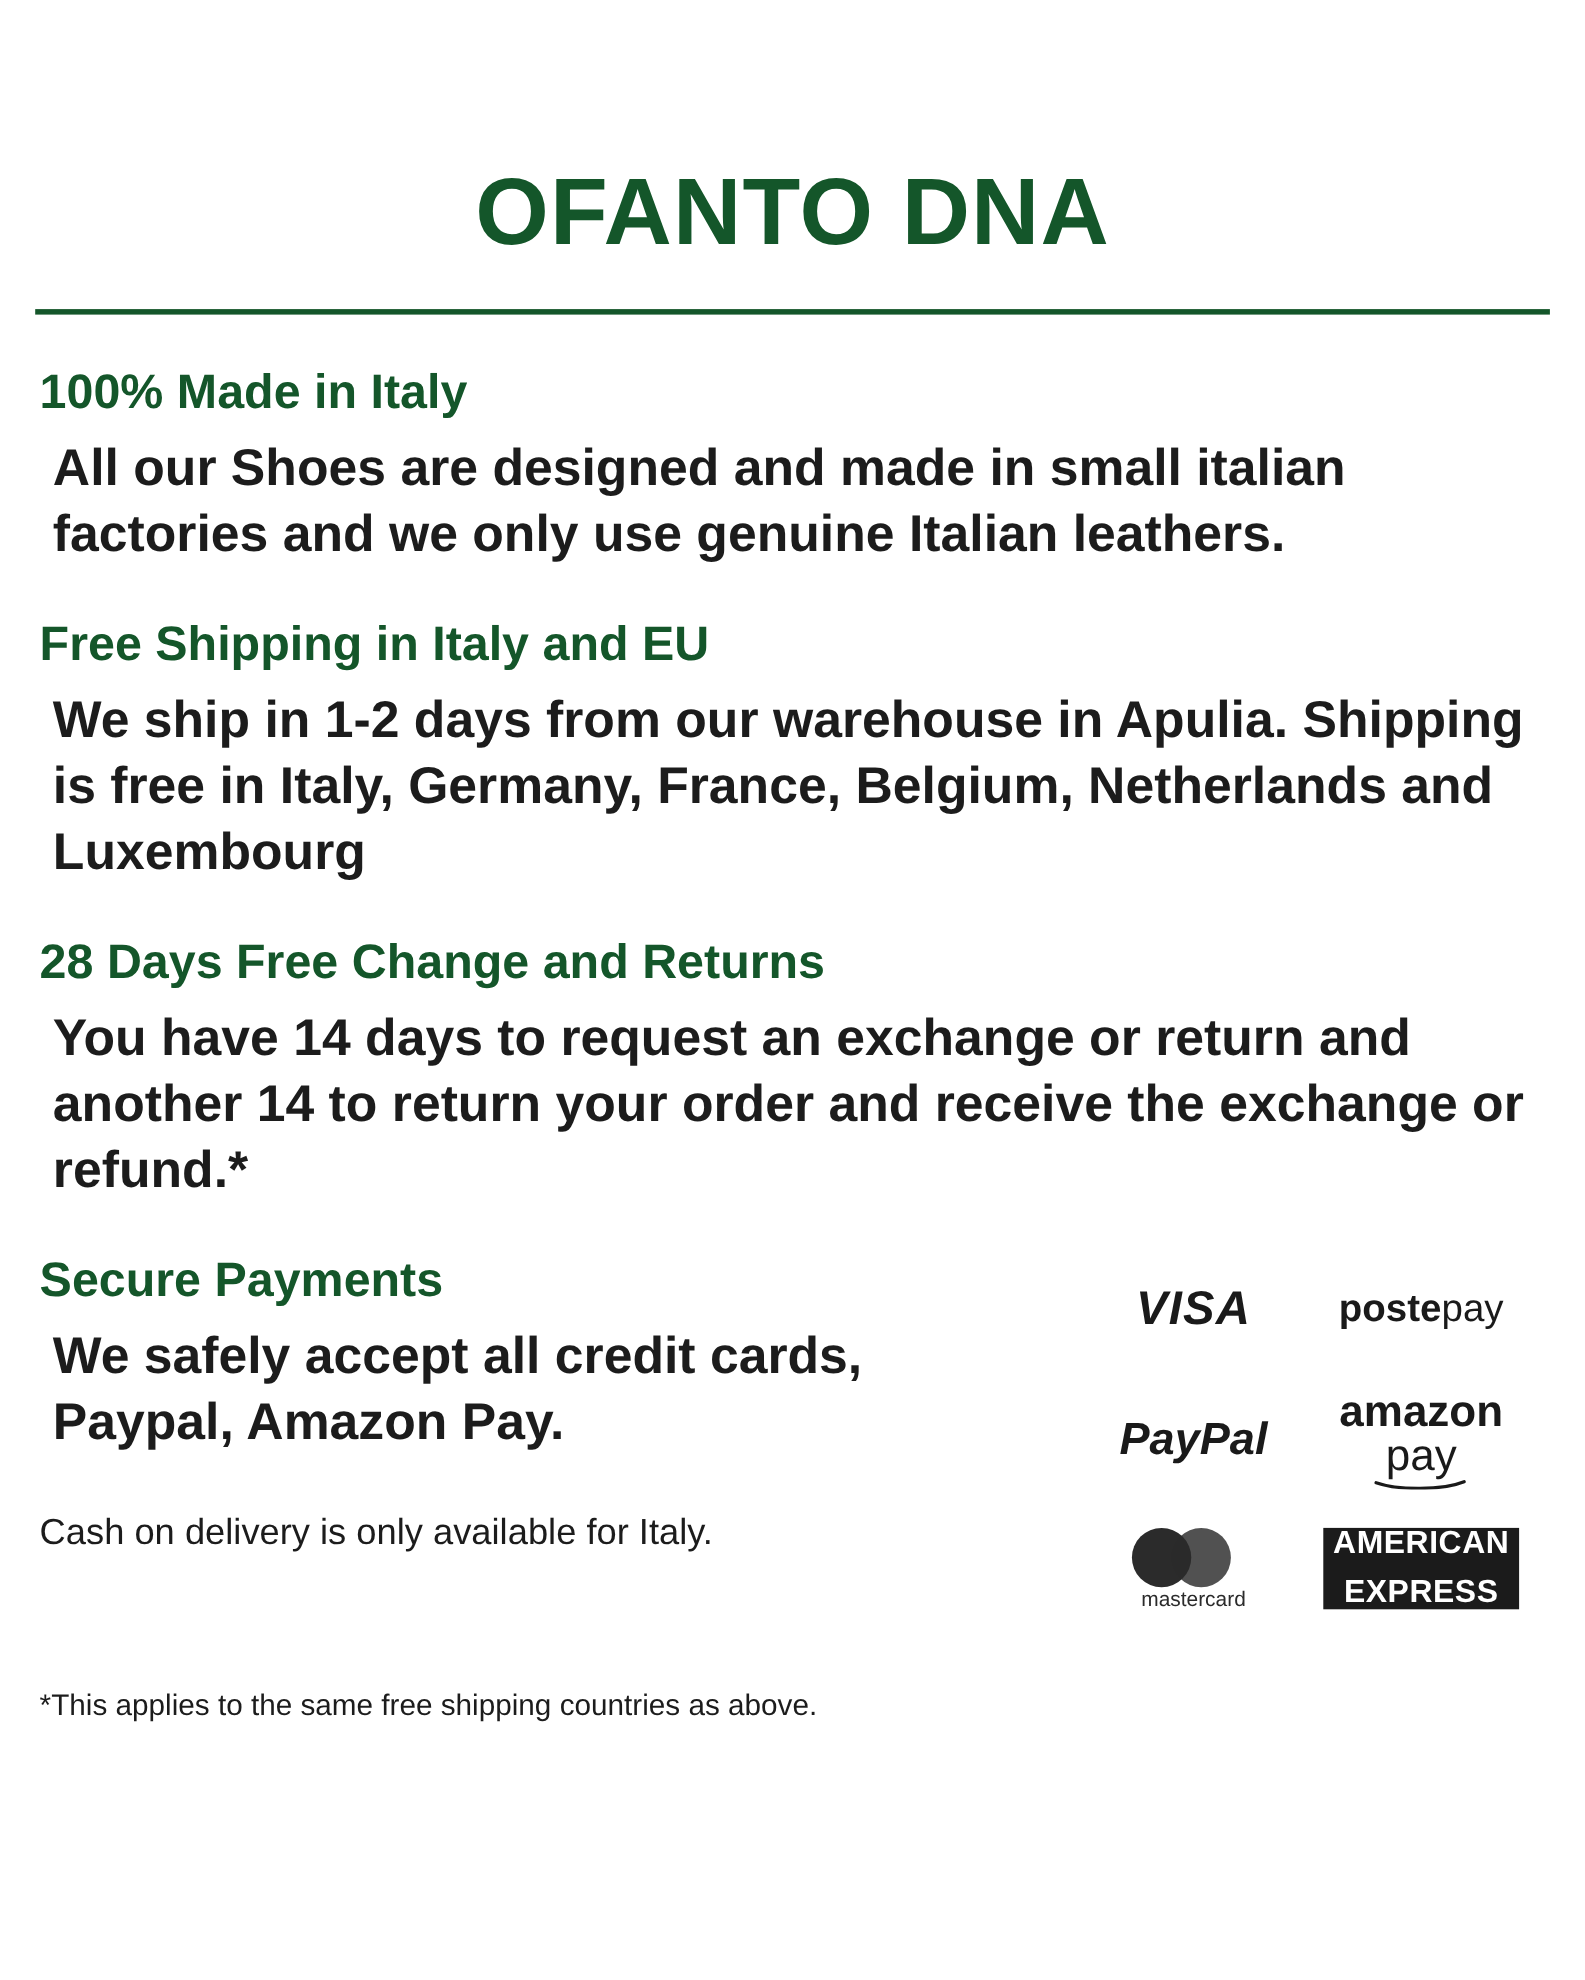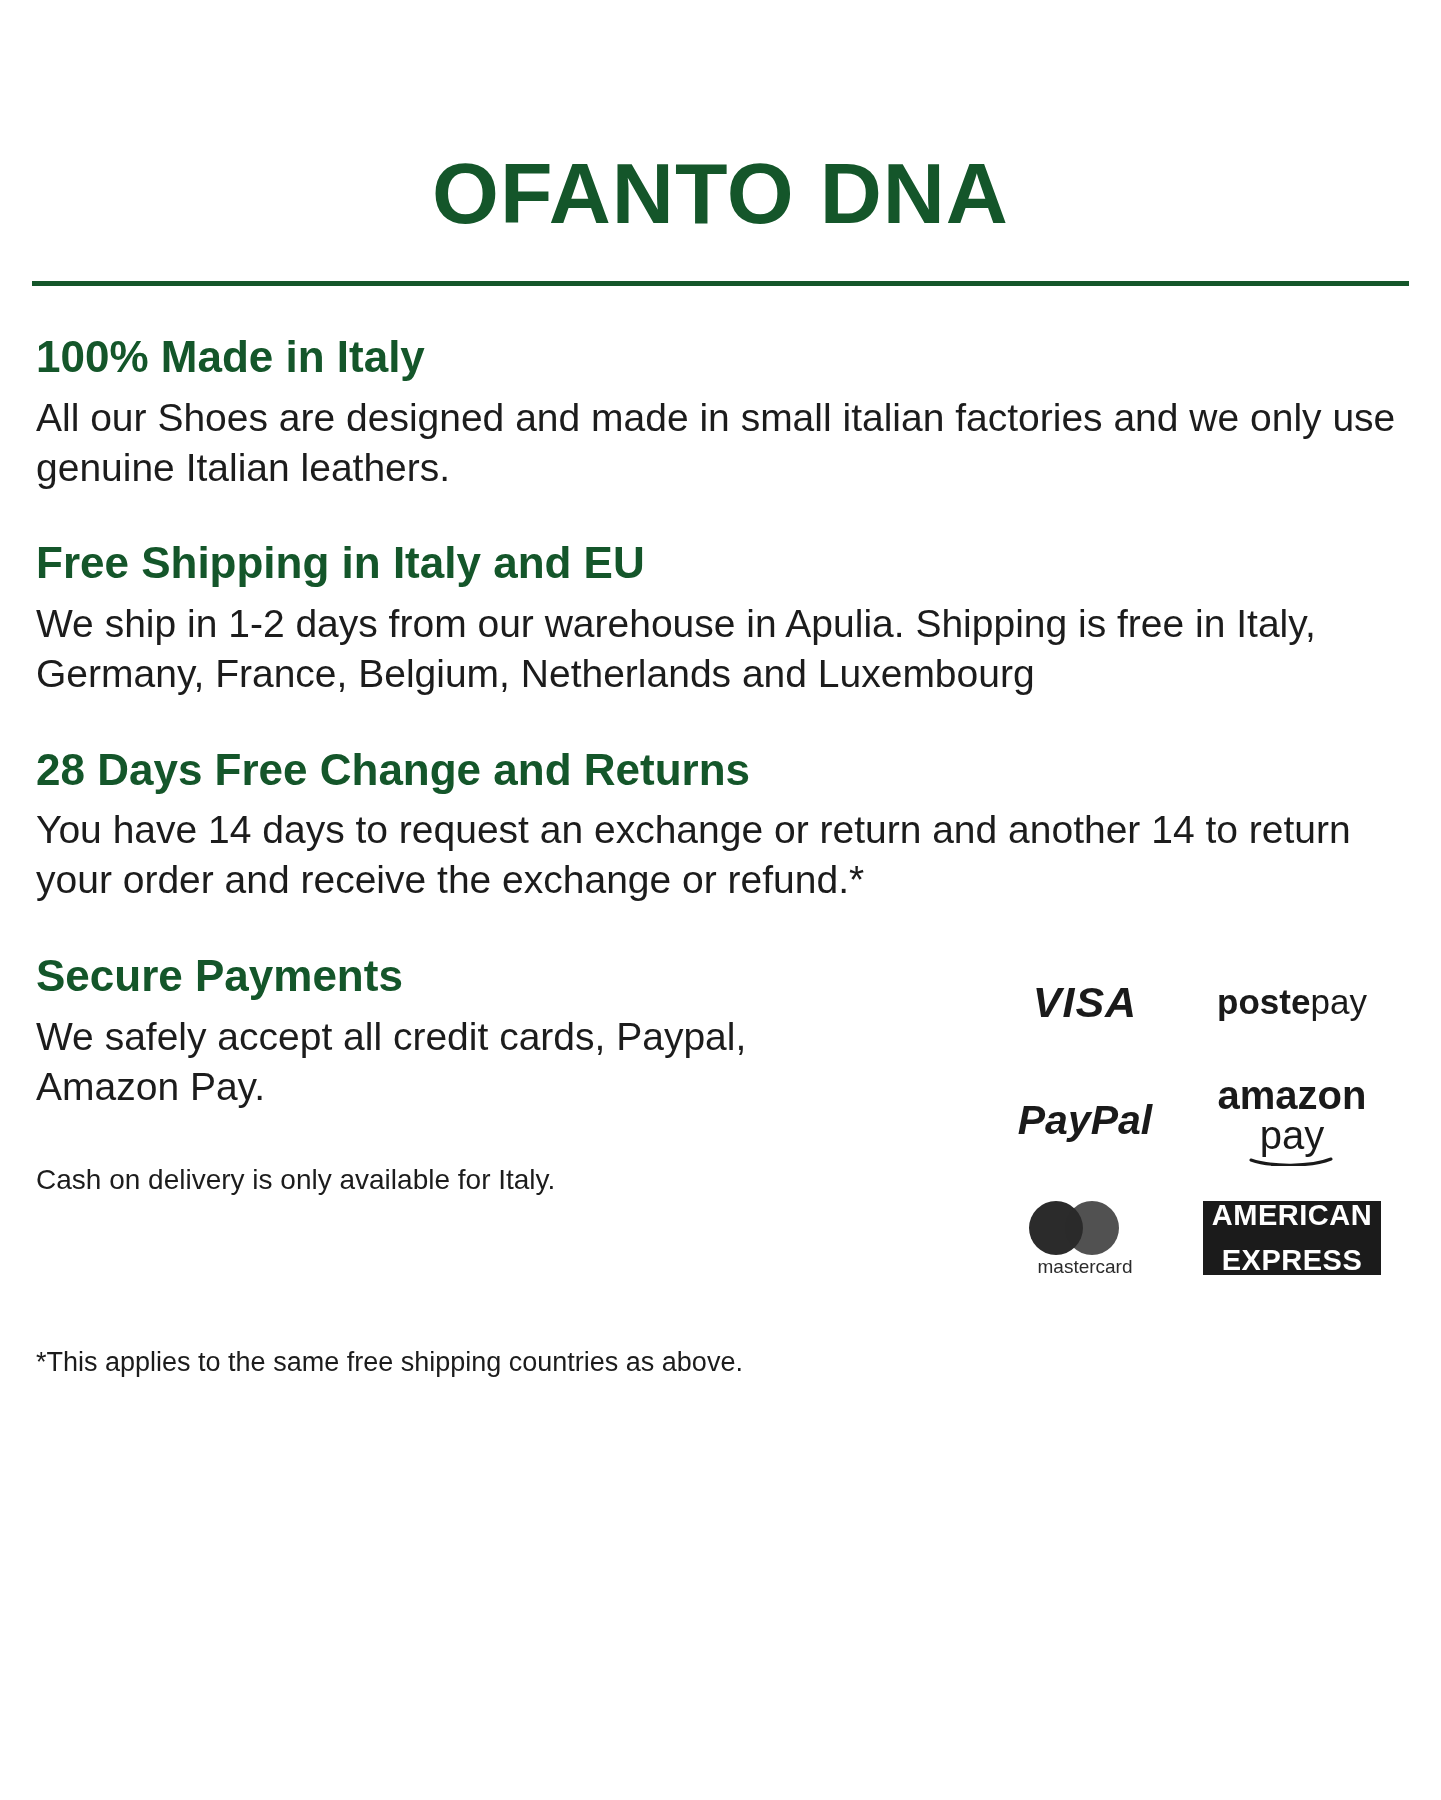--- a/index.html
+++ b/index.html
@@ -44,38 +44,38 @@
     margin-top: 46px;
   }
   .section-heading {
     color: #14562a;
     font-size: 44px;
     font-weight: bold;
     margin: 0 0 10px 0;
     line-height: 1.15;
   }
   .section-body {
-    font-size: 39px;
+    font-size: 47px;
     line-height: 1.28;
     color: #1c1c1c;
-    margin: 0;
-    font-weight: 400;
+    margin: 12px;
+    font-weight: 700;
   }
   .payments-row {
     display: flex;
     align-items: flex-start;
     justify-content: space-between;
     margin-top: 46px;
   }
   .payments-left {
     flex: 0 0 auto;
     max-width: 840px;
   }
   .payments-note {
-    font-size: 28px;
+    font-size: 33px;
     margin: 52px 0 0 0;
     color: #1c1c1c;
   }
   .payments-logos {
     flex: 0 0 auto;
     width: 370px;
     margin-top: 14px;
     margin-right: 24px;
   }
   .logo-grid {

